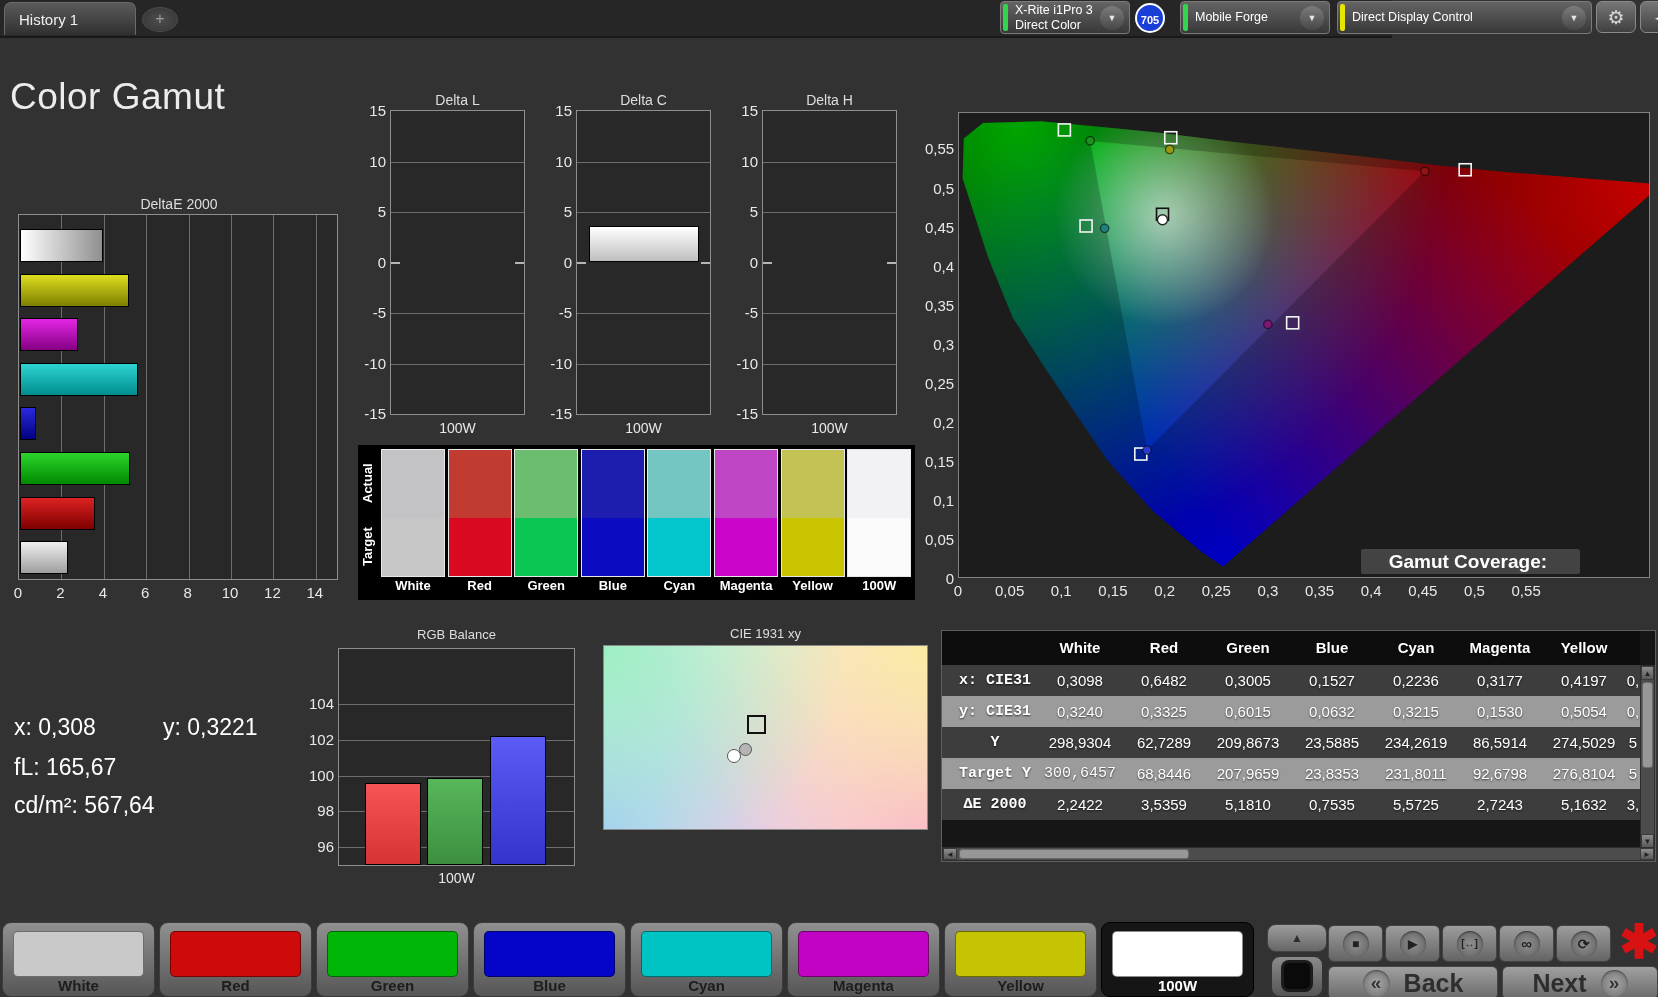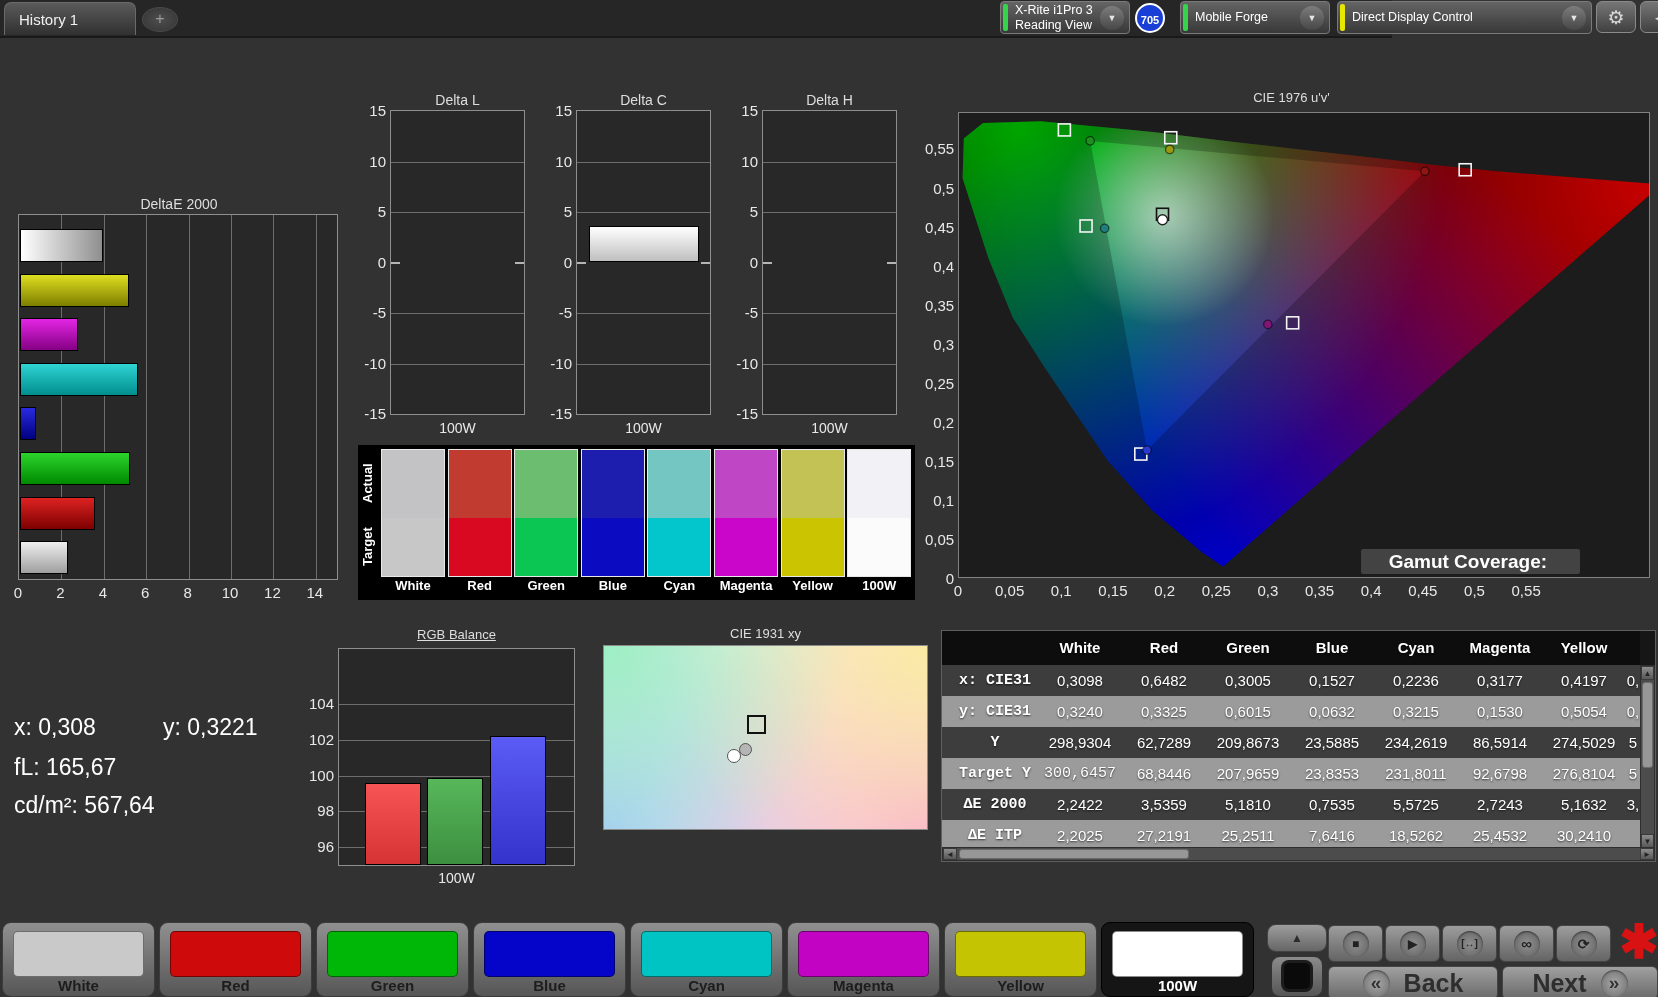--- a/index.html
+++ b/index.html
@@ -109,21 +109,21 @@
       <span>History 1</span>
     </div>
     <div class="addtab">
       <span>+</span>
     </div>
 
     <div class="dd" style="left:1000px;width:130px;">
       <div class="stripe" style="background: rgb(53, 212, 77);"></div>
       <div class="lbl">
         <div>X-Rite i1Pro 3</div>
-        <div>Reading View</div>
+        <div>Direct Color</div>
       </div>
       <div class="chev">▼</div>
     </div>
     <div class="badge" style="background: rgb(26, 63, 214);">705</div>
 
     <div class="dd" style="left:1180px;width:150px;">
       <div class="stripe" style="background: rgb(53, 212, 77);"></div>
       <div class="lbl">Mobile Forge</div>
       <div class="chev">▼</div>
     </div>
@@ -135,20 +135,21 @@
     </div>
 
     <div class="sqbtn" style="left:1596px;width:40px;font-size:19px;">
       <span>⚙</span>
     </div>
     <div class="sqbtn" style="left:1640px;width:40px;font-size:13px;">
       <span>◀</span>
     </div>
   </div>
 
+  <div class="pagetitle">Color Gamut</div>
 
   <div class="panel" style="left:18px;top:196px;width:322px;height:404px;">
     <div class="charttitle" style="left:0;top:0;width:322px;">DeltaE 2000</div>
     <div class="plot" style="left:0;top:18px;width:320px;height:366px;">
         <div class="gridv" style="left: 42.4px;"></div>
         <div class="gridv" style="left: 84.8px;"></div>
         <div class="gridv" style="left: 127.2px;"></div>
         <div class="gridv" style="left: 169.6px;"></div>
         <div class="gridv" style="left: 212px;"></div>
         <div class="gridv" style="left: 254.4px;"></div>
@@ -274,21 +275,20 @@
       </div>
       <div class="striplab" style="left: 423.6px;">Yellow</div>
       <div class="stripcol" style="left: 490.2px;">
         <div style="position: absolute; left: 0px; top: 0px; width: 62px; height: 68px; background: rgb(242, 242, 246);"></div>
         <div style="position: absolute; left: 0px; top: 68px; width: 62px; height: 58px; background: rgb(251, 251, 251);"></div>
       </div>
       <div class="striplab" style="left: 490.2px;">100W</div>
     </div>
 
   <div class="panel" style="left:925px;top:88px;width:733px;height:522px;">
-    <div class="charttitle" style="left:0;top:2px;width:733px;font-size:13px;">CIE 1976 u'v'</div>
     <div class="cie-plot" style="left:33px;top:24px;width:692px;height:466px;">
       <svg id="cie76svg" width="692" height="466" viewBox="0 0 692 466">
         <defs>
           <clipPath id="hsclip">
               <path id="hspath1" d="M264.1,453.5 L242.4,438.7 L193.9,398.1 L148.9,348.1 L116.7,300.4 L85.5,254.3 L53.7,204.4 L29.1,144.2 L3.6,65.3 L4.8,25.5 L23.9,9.9 L81.8,8.3 L158.2,15.4 L196.3,19.3 L271.0,28.6 L340.9,36.4 L416.8,45.0 L475.2,52.1 L537.5,58.3 L702.4,71.6 Z"></path>
             </clipPath>
           <radialGradient id="gG" gradientUnits="userSpaceOnUse" cx="60" cy="15" r="430">
             <stop offset="0" stop-color="#00d400"></stop>
               <stop offset="1" stop-color="#000000"></stop>
           </radialGradient>
@@ -372,21 +372,21 @@
   <div class="readline" style="left:14px;top:754px;">
     <span>fL:</span>
     <span>165,67</span>
   </div>
   <div class="readline" style="left:14px;top:792px;">
     <span>cd/m²:</span>
     <span>567,64</span>
   </div>
 
   <div class="panel" style="left:304px;top:627px;width:272px;height:266px;">
-    <div class="charttitle" style="left:34px;top:0;width:237px;font-size:13px;text-decoration:underline;">RGB Balance</div>
+    <div class="charttitle" style="left:34px;top:0;width:237px;font-size:13px;">RGB Balance</div>
     <div class="plot" style="left:34px;top:21px;width:237px;height:218px;">
         <div class="gridh" style="top: 55.3388px;"></div>
         <div class="gridh" style="top: 91.0413px;"></div>
         <div class="gridh" style="top: 126.744px;"></div>
         <div class="gridh" style="top: 162.446px;"></div>
         <div class="gridh" style="top: 198.149px;"></div>
         <div class="hbar" style="left: 26px; top: 133.884px; width: 56px; height: 82.1157px; background: linear-gradient(rgb(247, 85, 85), rgb(214, 52, 52));"></div>
         <div class="hbar" style="left: 88px; top: 128.529px; width: 56px; height: 87.4711px; background: linear-gradient(rgb(87, 183, 90), rgb(61, 143, 64));"></div>
         <div class="hbar" style="left: 151px; top: 87.4711px; width: 56px; height: 128.529px; background: linear-gradient(rgb(91, 91, 245), rgb(52, 52, 204));"></div>
       </div>
@@ -465,31 +465,20 @@
         <div class="tcell tlabel" style="width: 96px; line-height: 31px;">ΔE 2000</div>
         <div class="tcell" style="width: 84px; line-height: 31px;">2,2422</div>
         <div class="tcell" style="width: 84px; line-height: 31px;">3,5359</div>
         <div class="tcell" style="width: 84px; line-height: 31px;">5,1810</div>
         <div class="tcell" style="width: 84px; line-height: 31px;">0,7535</div>
         <div class="tcell" style="width: 84px; line-height: 31px;">5,5725</div>
         <div class="tcell" style="width: 84px; line-height: 31px;">2,7243</div>
         <div class="tcell" style="width: 84px; line-height: 31px;">5,1632</div>
         <div class="tcell" style="width: 14px; line-height: 31px;">3,</div>
       </div>
-      <div class="trow rowlight" style="top: 189px; height: 31px;">
-        <div class="tcell tlabel" style="width: 96px; line-height: 31px;">ΔE ITP</div>
-        <div class="tcell" style="width: 84px; line-height: 31px;">2,2025</div>
-        <div class="tcell" style="width: 84px; line-height: 31px;">27,2191</div>
-        <div class="tcell" style="width: 84px; line-height: 31px;">25,2511</div>
-        <div class="tcell" style="width: 84px; line-height: 31px;">7,6416</div>
-        <div class="tcell" style="width: 84px; line-height: 31px;">18,5262</div>
-        <div class="tcell" style="width: 84px; line-height: 31px;">25,4532</div>
-        <div class="tcell" style="width: 84px; line-height: 31px;">30,2410</div>
-        <div class="tcell" style="width: 14px; line-height: 31px;"></div>
-      </div>
       <div class="sbar" style="left: 698px; top: 34px; width: 15px; height: 184px;">
         <div class="sarrow" style="left: 0px; top: 0px; width: 13px; height: 14px;">▲</div>
         <div class="sthumb" style="left: 1px; top: 16px; width: 11px; height: 86px;"></div>
         <div class="sarrow" style="left: 0px; bottom: 0px; width: 13px; height: 14px;">▼</div>
       </div>
       <div class="sbar" style="left: 0px; top: 216px; width: 713px; height: 14px;">
         <div class="sarrow" style="left: 0px; top: 0px; width: 14px; height: 12px;">◄</div>
         <div class="sthumb" style="left: 16px; top: 1px; width: 230px; height: 10px;"></div>
         <div class="sarrow" style="right: 0px; top: 0px; width: 14px; height: 12px;">►</div>
       </div>

